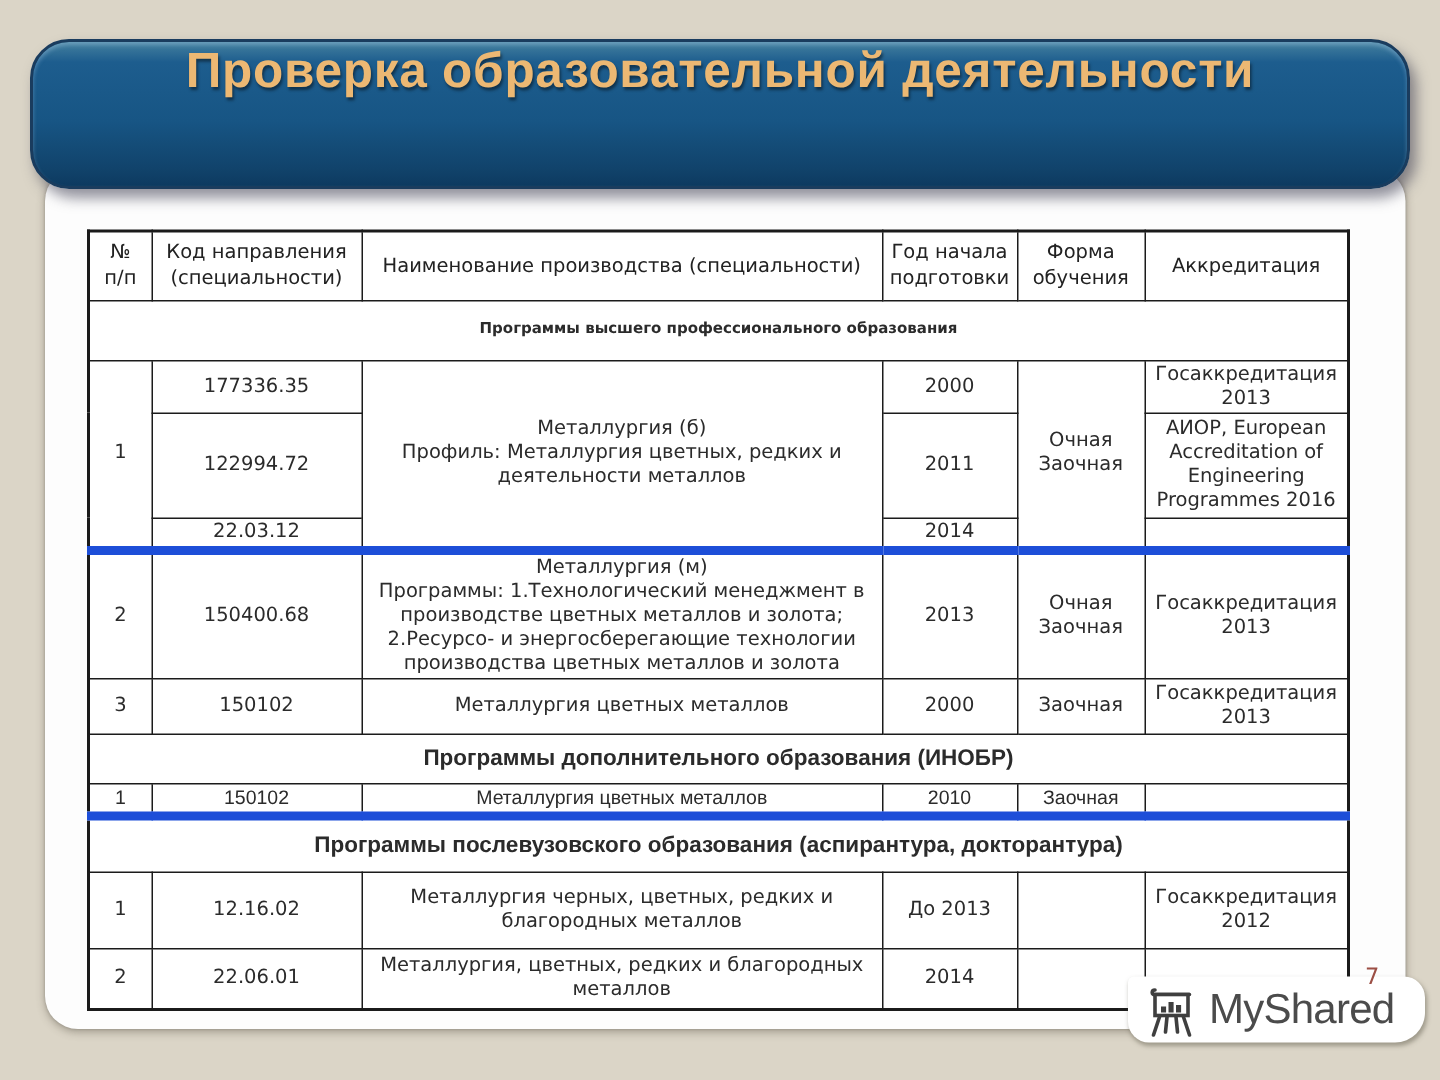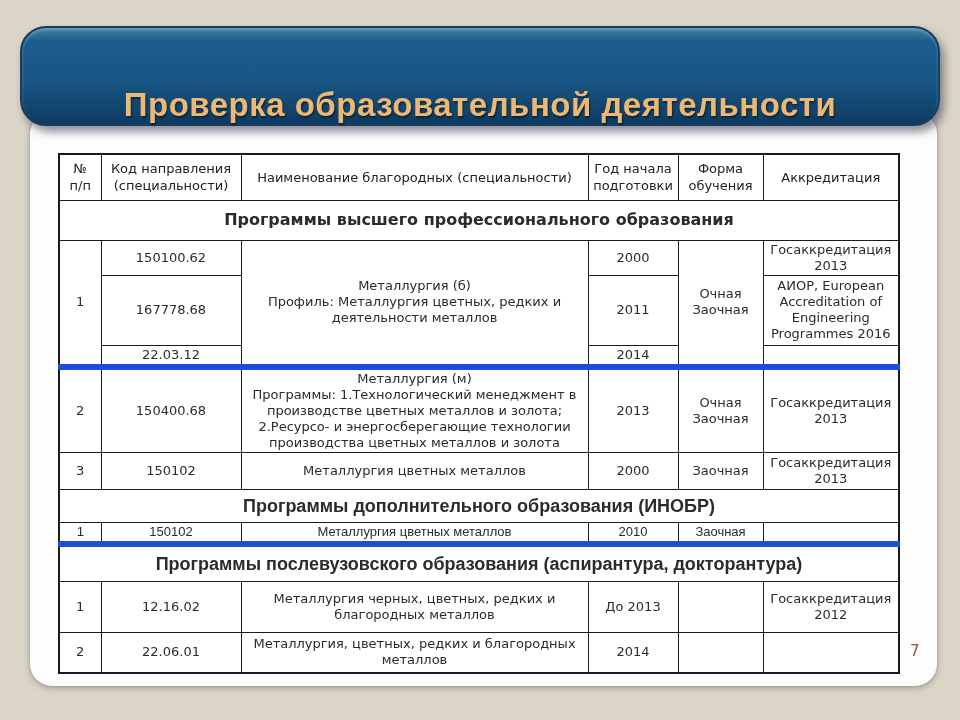--- a/index.html
+++ b/index.html
@@ -14,21 +14,21 @@
     background:#fdfdfd;border-radius:22px;
     box-shadow:0 2px 6px rgba(90,85,70,.45), 0 0 2px rgba(0,0,0,.2);
   }
   
   .banner{
     position:absolute;left:20px;top:26px;width:916px;height:96px;
     border-radius:26px;
     background:linear-gradient(180deg,#44809f 0%,#1d5d8e 14%,#175584 55%,#11436b 88%,#0d3a60 100%);
     border:2px solid #1a3c5e;
     box-shadow:inset 0 2px 3px rgba(180,215,240,.35), 4px 6px 9px rgba(55,55,75,.55);
-    display:flex;align-items:flex-end;justify-content:center;
+    display:flex;align-items:flex-start;justify-content:center;
   }
   .banner-title{
     font-family:"Liberation Sans",sans-serif;
     font-size:33px;font-weight:bold;color:#ecb873;
     text-shadow:1px 2px 2px rgba(0,0,0,.45);
     letter-spacing:.5px;white-space:nowrap;
   }
   
   table.programs{
     position:absolute;left:58px;top:153px;width:840px;
@@ -40,23 +40,23 @@
   }
   table.programs{border-width:2px;}
   td,th{
     font-family:"DejaVu Sans",sans-serif;
     font-size:13px;line-height:16px;color:#2b2b2b;
     text-align:center;vertical-align:middle;
     padding:1px 4px;overflow:hidden;font-weight:normal;
   }
   th{line-height:17px;color:#222;}
   .preline{white-space:pre-line;}
-  tr.sec td{font-weight:bold;font-size:16px;}
+  tr.sec td{font-weight:bold;font-size:10px;}
   tr.cond td{font-family:"Liberation Sans",sans-serif;}
-  tr.sec.cond td{font-size:18px;}
+  tr.sec.cond td{font-size:15px;}
   tr.thick td{border-top:6px solid #1d4ed8;}
   
   .r-head{height:46px}.r-sec1{height:40px}
   .r-1a{height:27px}.r-1b{height:70px}.r-1c{height:19px}
   .r-2{height:81px}.r-3{height:37px}
   .r-sec2{height:33px}.r-4{height:21px}
   .r-sec3{height:38px}.r-5{height:51px}.r-6{height:40px}
   
   .pagenum{
     position:absolute;left:910px;top:642px;z-index:6;
@@ -93,45 +93,45 @@
       <col style="width:90px">
         <col style="width:85px">
         <col style="width:136px">
     </colgroup>
     <tbody>
       <tr class="r-head">
         <th class="preline">№
 п/п</th>
         <th class="preline">Код направления
 (специальности)</th>
-        <th>Наименование благородных (специальности)</th>
+        <th>Наименование производства (специальности)</th>
         <th class="preline">Год начала
 подготовки</th>
         <th class="preline">Форма
 обучения</th>
         <th>Аккредитация</th>
       </tr>
 
       <tr class="sec r-sec1">
         <td colspan="6">Программы высшего профессионального образования</td>
       </tr>
 
       <tr class="r-1a">
         <td rowspan="3">1</td>
-        <td>150100.62</td>
+        <td>177336.35</td>
         <td rowspan="3" class="preline">Металлургия (б)
 Профиль: Металлургия цветных, редких и
 деятельности металлов</td>
         <td>2000</td>
         <td rowspan="3" class="preline">Очная
 Заочная</td>
         <td>Госаккредитация 2013</td>
       </tr>
       <tr class="r-1b">
-        <td>167778.68</td>
+        <td>122994.72</td>
         <td>2011</td>
         <td>АИОР, European Accreditation of Engineering Programmes 2016</td>
       </tr>
       <tr class="r-1c">
         <td>22.03.12</td>
         <td>2014</td>
         <td></td>
       </tr>
 
       <tr class="r-2 thick">
@@ -191,14 +191,32 @@
 металлов</td>
         <td>2014</td>
         <td></td>
         <td></td>
       </tr>
     </tbody>
   </table>
 
   <div class="pagenum">7</div>
 
+  <div class="watermark">
+    <svg width="34" height="38" viewBox="0 0 34 38">
+      <g fill="none" stroke="#3f3f3f" stroke-width="2.4" stroke-linecap="round">
+        <path d="M6 6 C3.5 6 3.5 9.5 6 9 L29 9"></path>
+        <rect x="6" y="9" width="22" height="14" fill="#ffffff"></rect>
+        <line x1="9" y1="24" x2="5" y2="36"></line>
+        <line x1="25" y1="24" x2="29" y2="36"></line>
+        <line x1="14" y1="24" x2="13" y2="34"></line>
+        <line x1="20" y1="24" x2="21" y2="34"></line>
+      </g>
+      <g fill="#3f3f3f">
+        <rect x="10" y="17" width="3.4" height="4"></rect>
+        <rect x="15" y="14" width="3.4" height="7"></rect>
+        <rect x="20" y="16" width="3.4" height="5"></rect>
+      </g>
+    </svg>
+    <span class="wm-text">MyShared</span>
+  </div>
 
 </div>
 
 </body></html>

